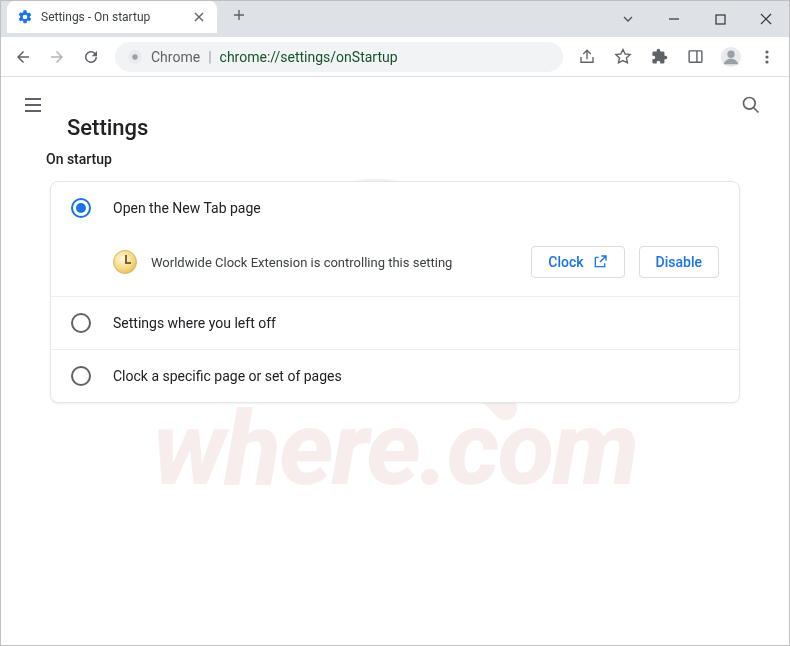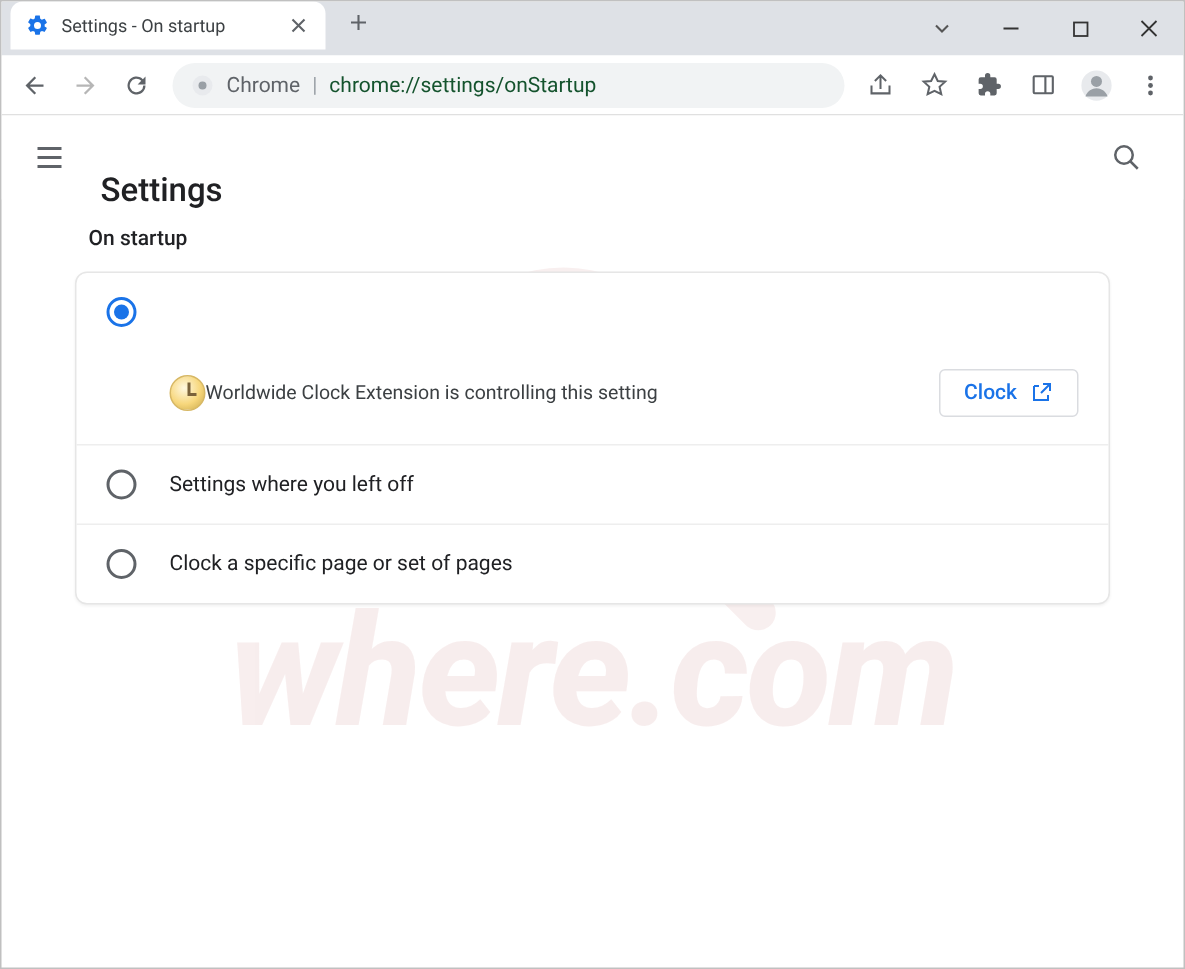--- a/index.html
+++ b/index.html
@@ -44,35 +44,35 @@
   .tool-icons .ti { width: 32px; height: 32px; display:flex; align-items:center; justify-content:center; color:#5f6368; }
 
   
   .settings-header { height: 56px; display: flex; align-items: center; padding: 0 20px; position: relative; z-index: 2; background: #fff;}
   .hamburger { width: 24px; height: 24px; margin-right: 22px; display:flex; align-items:center; justify-content:center; cursor:pointer;}
   .settings-title { font-size: 22px; color: #202124; font-weight: 500; margin-top: 44px; }
   .search-btn { margin-left: auto; width: 36px; height:36px; display:flex; align-items:center; justify-content:center; color:#5f6368; cursor:pointer;}
 
   
   .content { padding: 12px 36px; position: relative; z-index: 2;}
-  .section-title { font-size: 14px; color:#202124; margin: 6px 0 14px 22px; font-weight: 500;}
+  .section-title { font-size: 14px; color:#202124; margin: 6px 0 14px 9px; font-weight: 500;}
   .card {
     background: #fff; border: 1px solid #e6e6e6; border-radius: 8px;
     box-shadow: 0 1px 2px rgba(60,64,67,0.08);
     max-width: 690px; margin: 0 auto;
   }
   .radio-row { display:flex; align-items:center; padding: 16px 20px; cursor:pointer;}
   .radio-row + .ext-notice + .radio-row,
   .radio-row + .radio-row { border-top: 1px solid #eee; }
   .radio-outer { width:20px; height:20px; border-radius:50%; border:2px solid #5f6368; margin-right: 22px; display:flex; align-items:center; justify-content:center; flex-shrink:0;}
   .radio-outer.selected { border-color:#1a73e8; }
   .radio-inner { width:10px; height:10px; border-radius:50%; background:#1a73e8; }
   .radio-label { font-size: 14px; color:#202124; }
 
-  .ext-notice { display:flex; align-items:center; padding: 12px 20px 18px 62px; border-top:none;}
+  .ext-notice { display:flex; align-items:center; padding: 12px 20px 18px 62px; gap: 14px; border-top:none;}
   .ext-ico { width:24px; height:24px; border-radius:50%; background: radial-gradient(circle at 40% 35%, #fff8e0, #f7d77c 55%, #c9a84b); border:1px solid #d7b865; display:flex; align-items:center; justify-content:center; flex-shrink:0; position:relative;}
   .ext-ico::after { content:""; position:absolute; width:2px; height:7px; background:#7a623a; top:4px; left:11px;}
   .ext-ico::before { content:""; position:absolute; width:6px; height:2px; background:#7a623a; top:11px; left:11px;}
   .ext-text { font-size: 13px; color:#3c4043; flex:1; }
   .btn-outlined {
     border: 1px solid #dadce0; background:#fff; color:#1a73e8; font-size:14px;
     padding: 7px 16px; border-radius:4px; cursor:pointer; display:flex; align-items:center; gap:8px; font-weight:500;
   }
   .btn-outlined svg { stroke:#1a73e8; }
 
@@ -211,31 +211,35 @@
 </div>
 
 <div class="content">
   <div class="section-title">On startup</div>
   <div class="card">
 
     <div class="radio-row">
       <div class="radio-outer selected">
           <div class="radio-inner"></div>
         </div>
+      <div class="radio-label">Open the New Tab page</div>
     </div>
 
     <div class="ext-notice">
       <div class="ext-ico"></div>
       <div class="ext-text">Worldwide Clock Extension is controlling this setting</div>
       <button class="btn-outlined">
         <span>Clock</span>
         <svg width="16" height="16" viewBox="0 0 24 24" fill="none" stroke-width="2">
             <path d="M14 3h7v7M21 3l-9 9M5 5h5M5 5v14h14v-5"></path>
           </svg>
       </button>
+      <button class="btn-outlined">
+        <span>Disable</span>
+      </button>
     </div>
 
     <div class="radio-row">
       <div class="radio-outer"></div>
       <div class="radio-label">Settings where you left off</div>
     </div>
 
     <div class="radio-row">
       <div class="radio-outer"></div>
       <div class="radio-label">Clock a specific page or set of pages</div>

